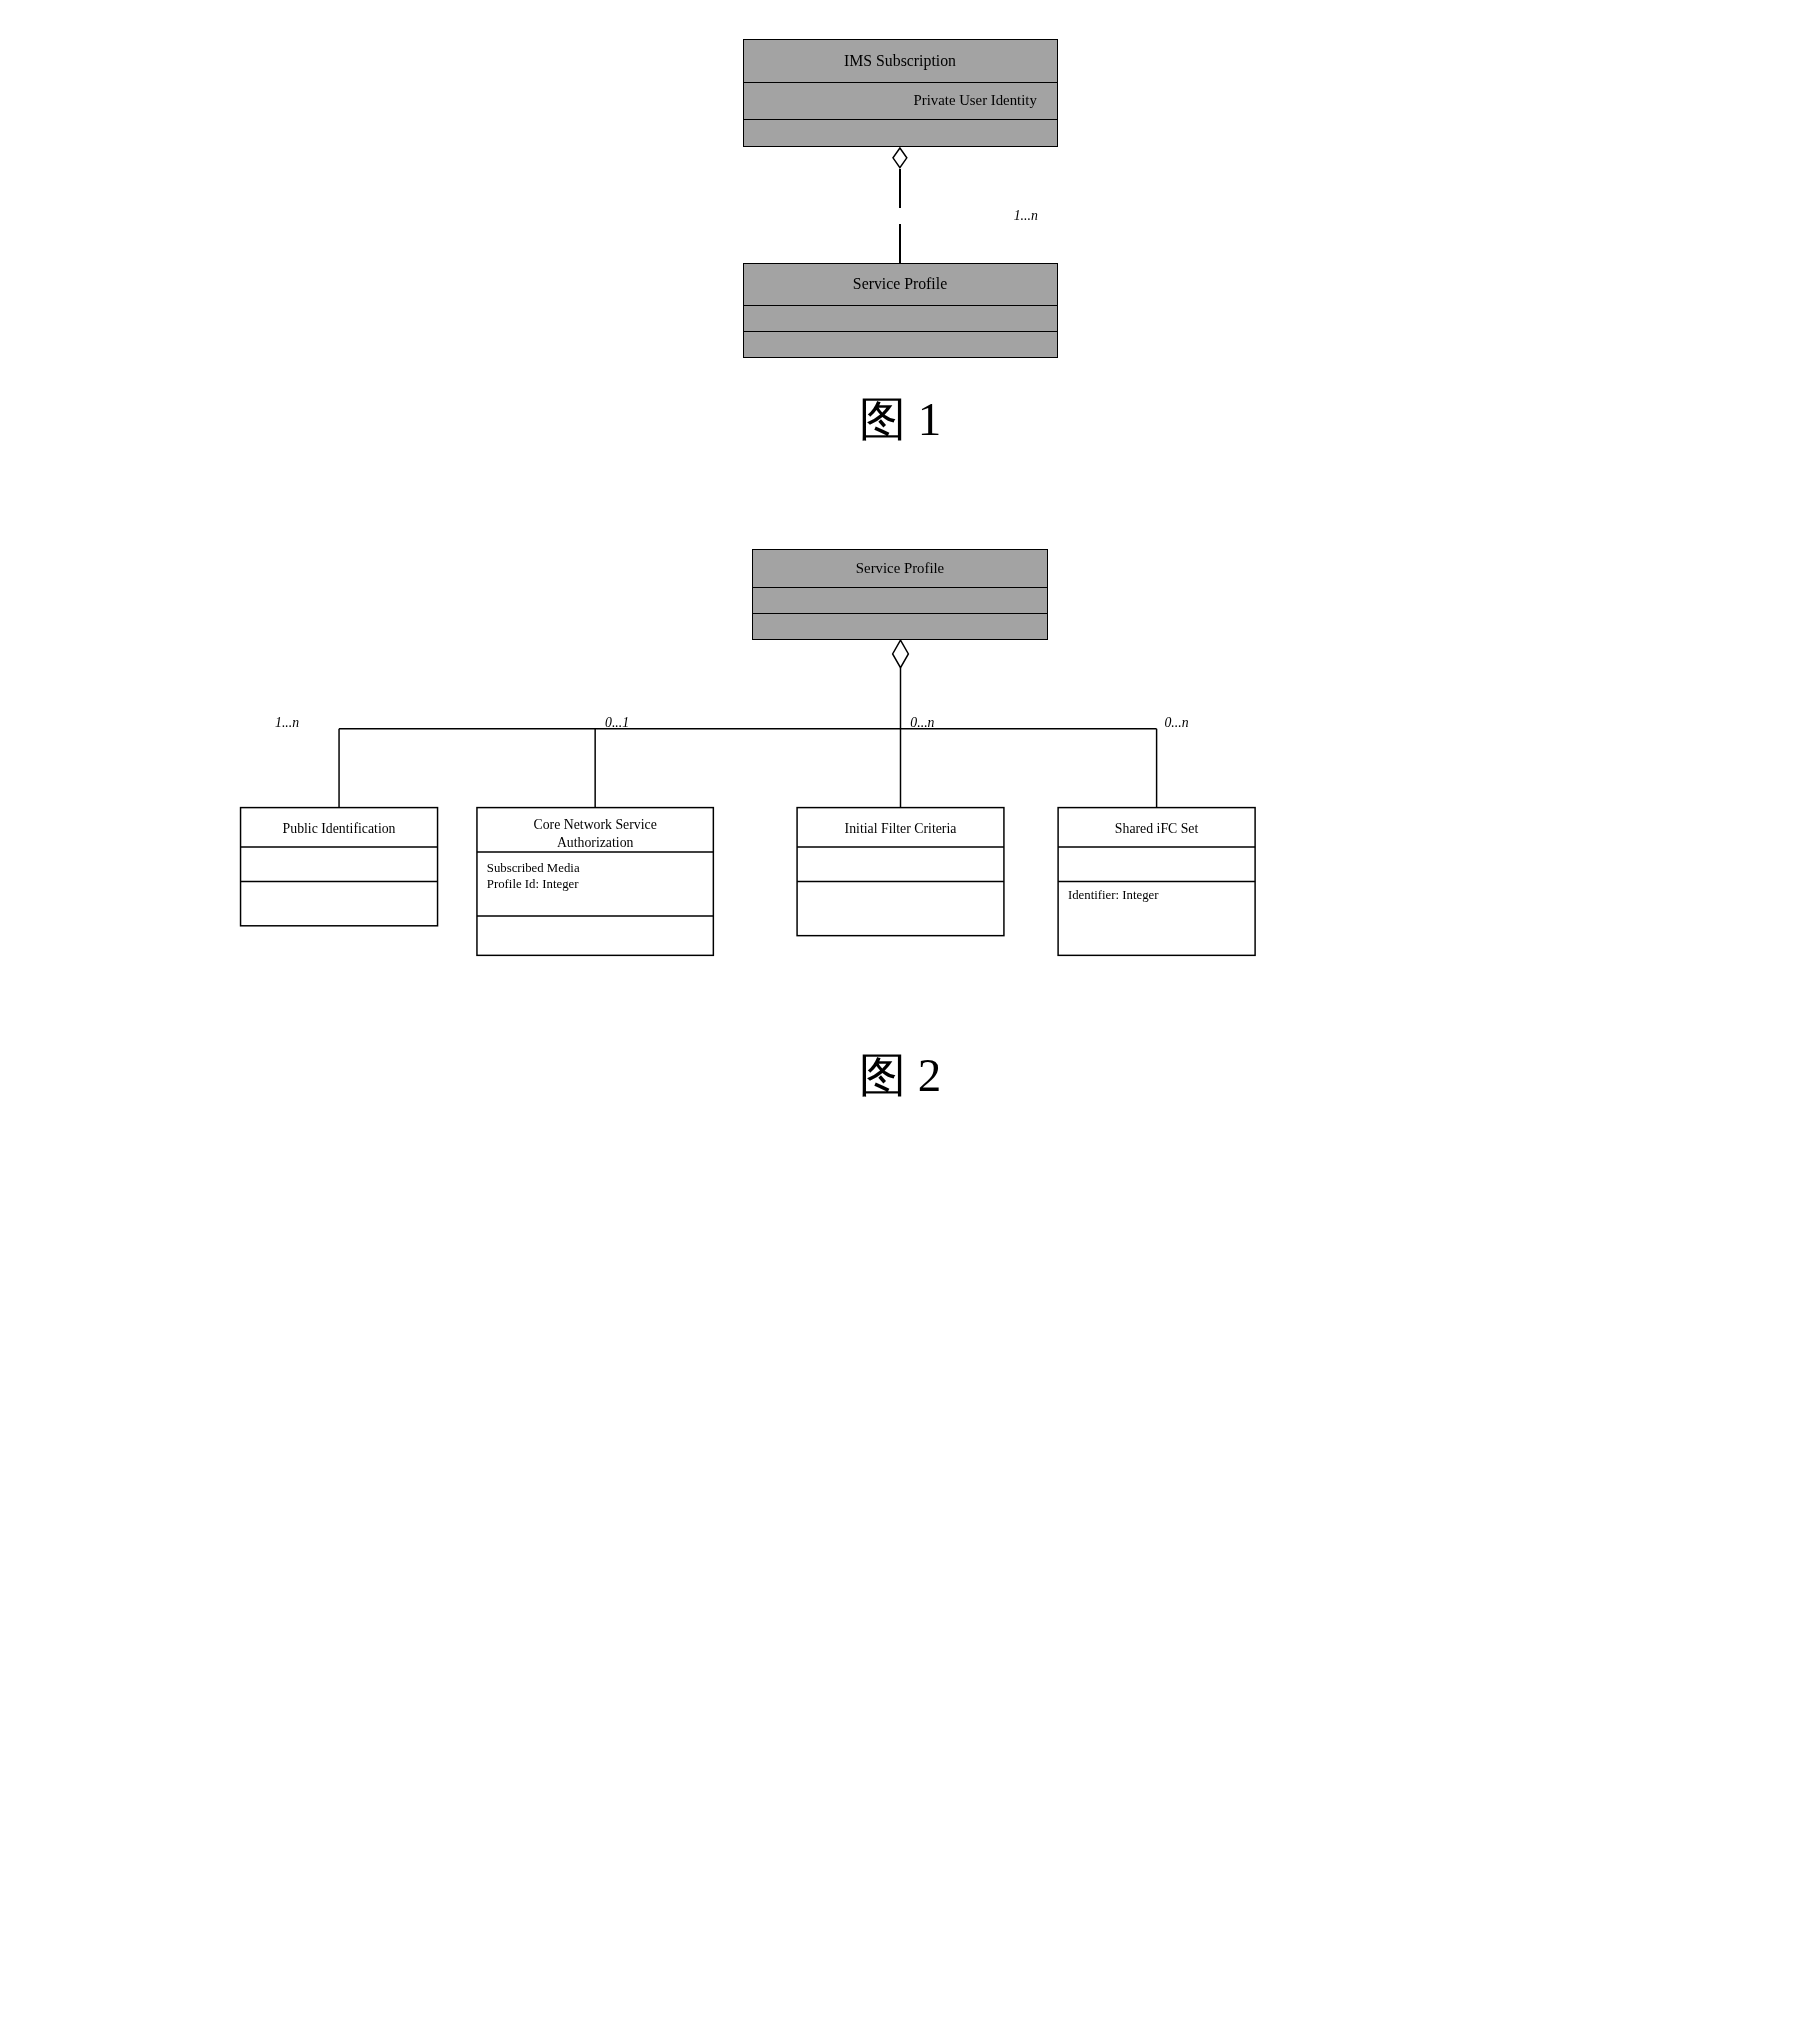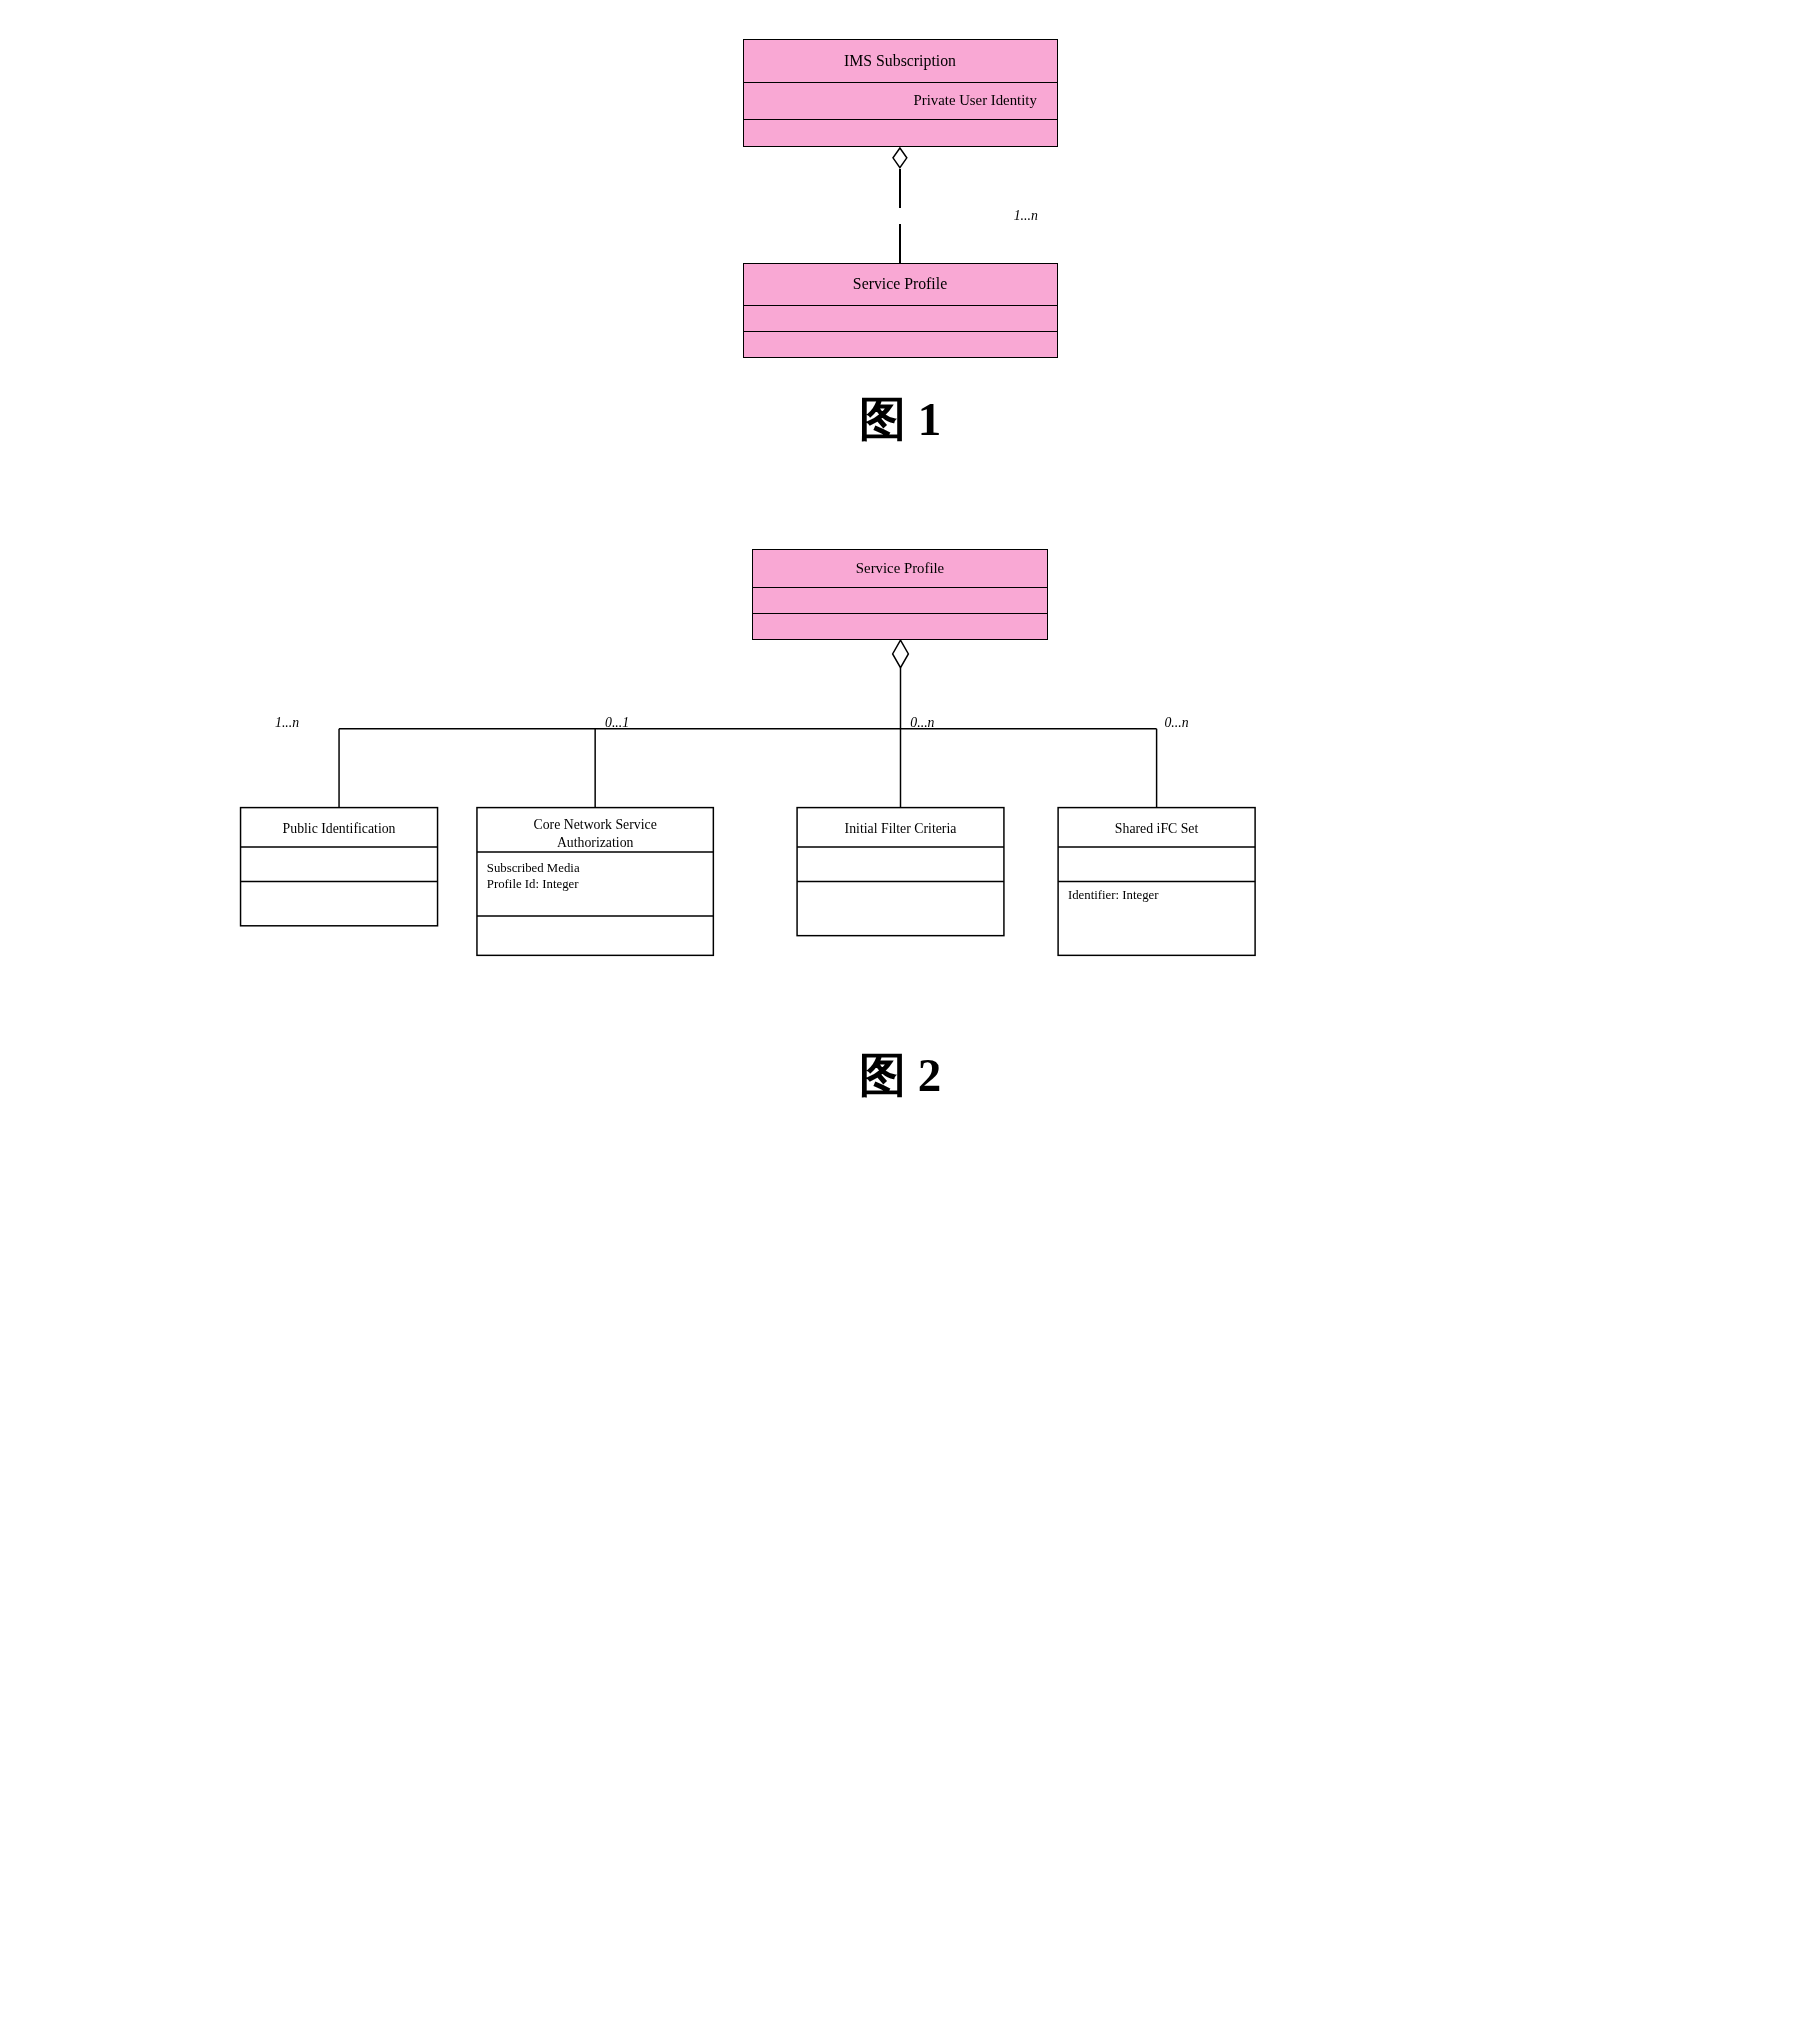--- a/index.html
+++ b/index.html
@@ -31,21 +31,21 @@
       width: 100%;
       display: flex;
       flex-direction: column;
       align-items: center;
       padding-top: 39px;
       padding-bottom: 19.7px;
     }
 
     .uml-class {
       border: 1.5px solid #000;
-      background: #f9a8d4;
+      background: #a3a3a3;
       display: flex;
       flex-direction: column;
     }
 
     .uml-class-name {
       padding: 9.9px 19.7px;
       text-align: center;
       font-size: 15.8px;
       border-bottom: 1.5px solid #000;
     }
@@ -126,21 +126,21 @@
     }
 
     .fig1-service-box .uml-class-name {
       font-size: 15.8px;
       padding: 11.8px 19.7px;
     }
 
     
     .figure-label {
       font-size: 47px;
-      font-weight: bold;
+      font-weight: normal;
       margin-top: 29.6px;
       margin-bottom: 49px;
     }
 
     
     .figure2 {
       width: 100%;
       display: flex;
       flex-direction: column;
       align-items: center;

